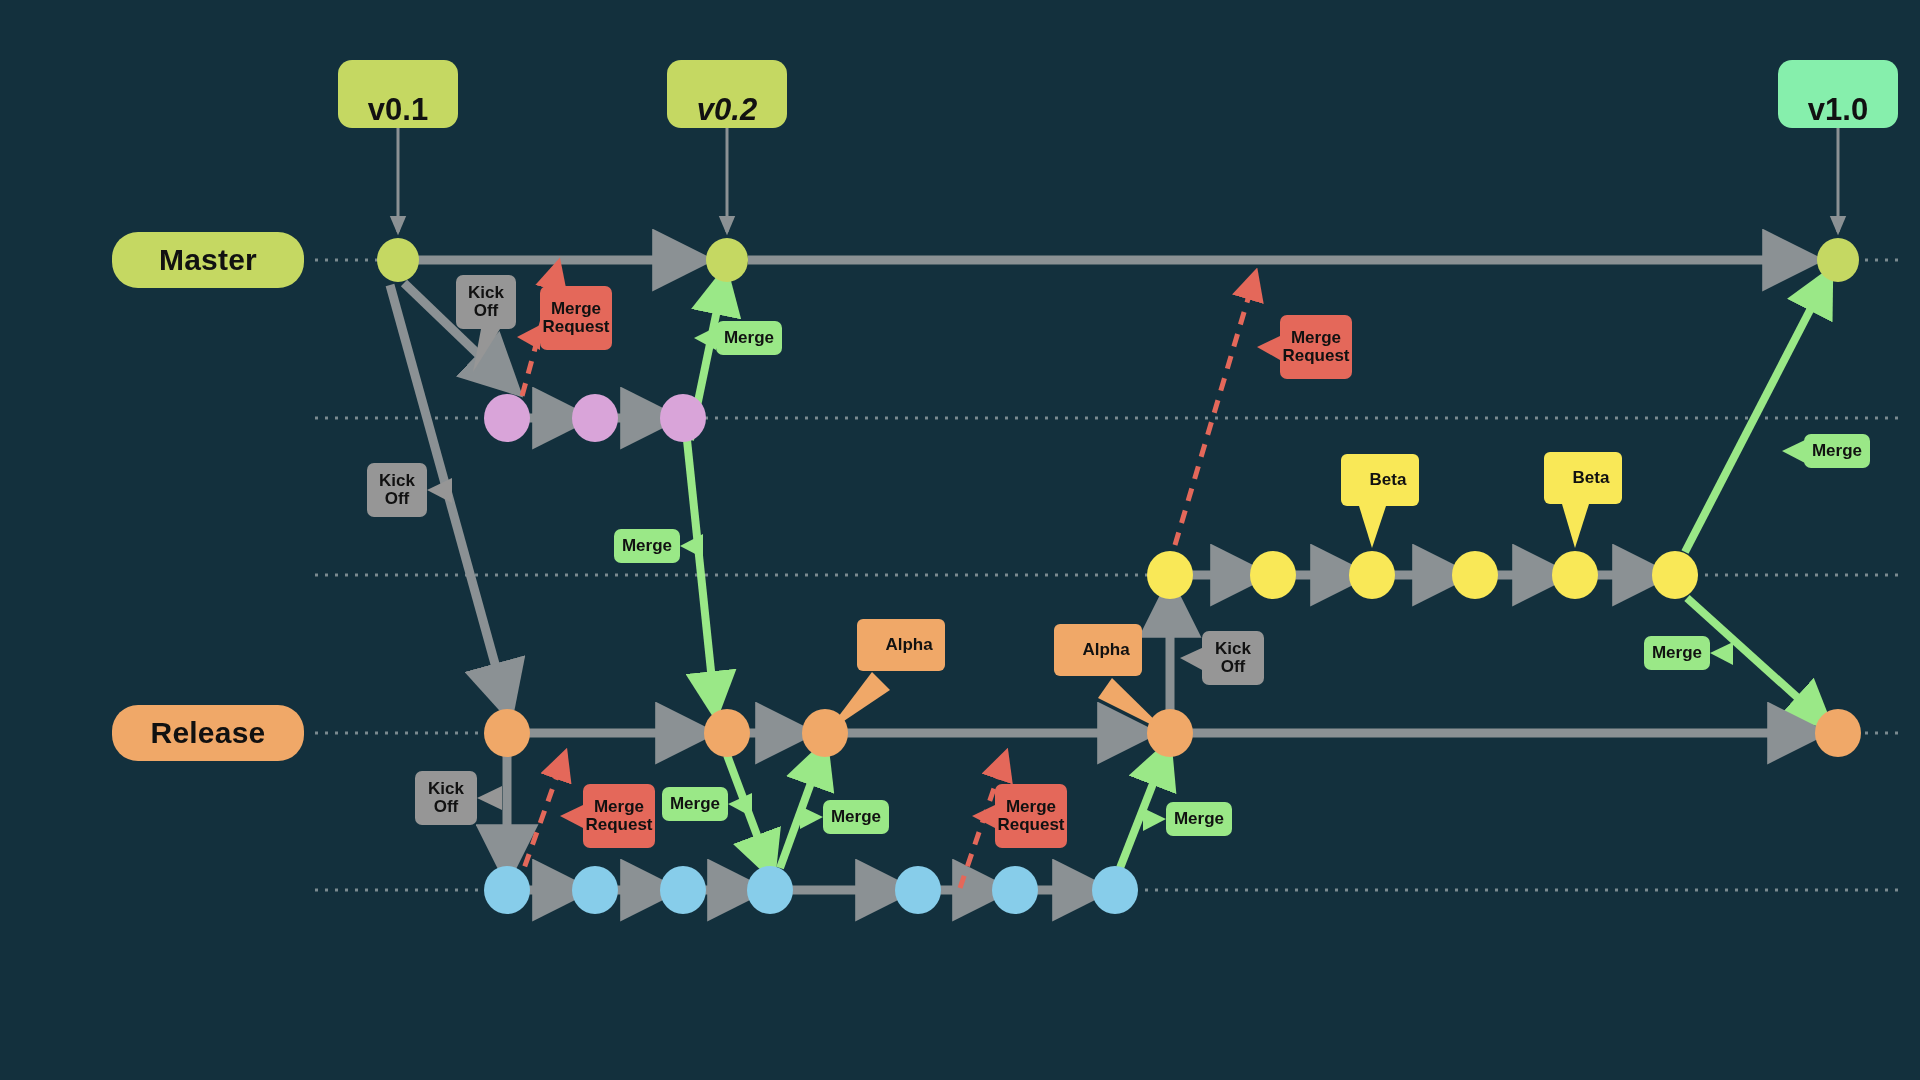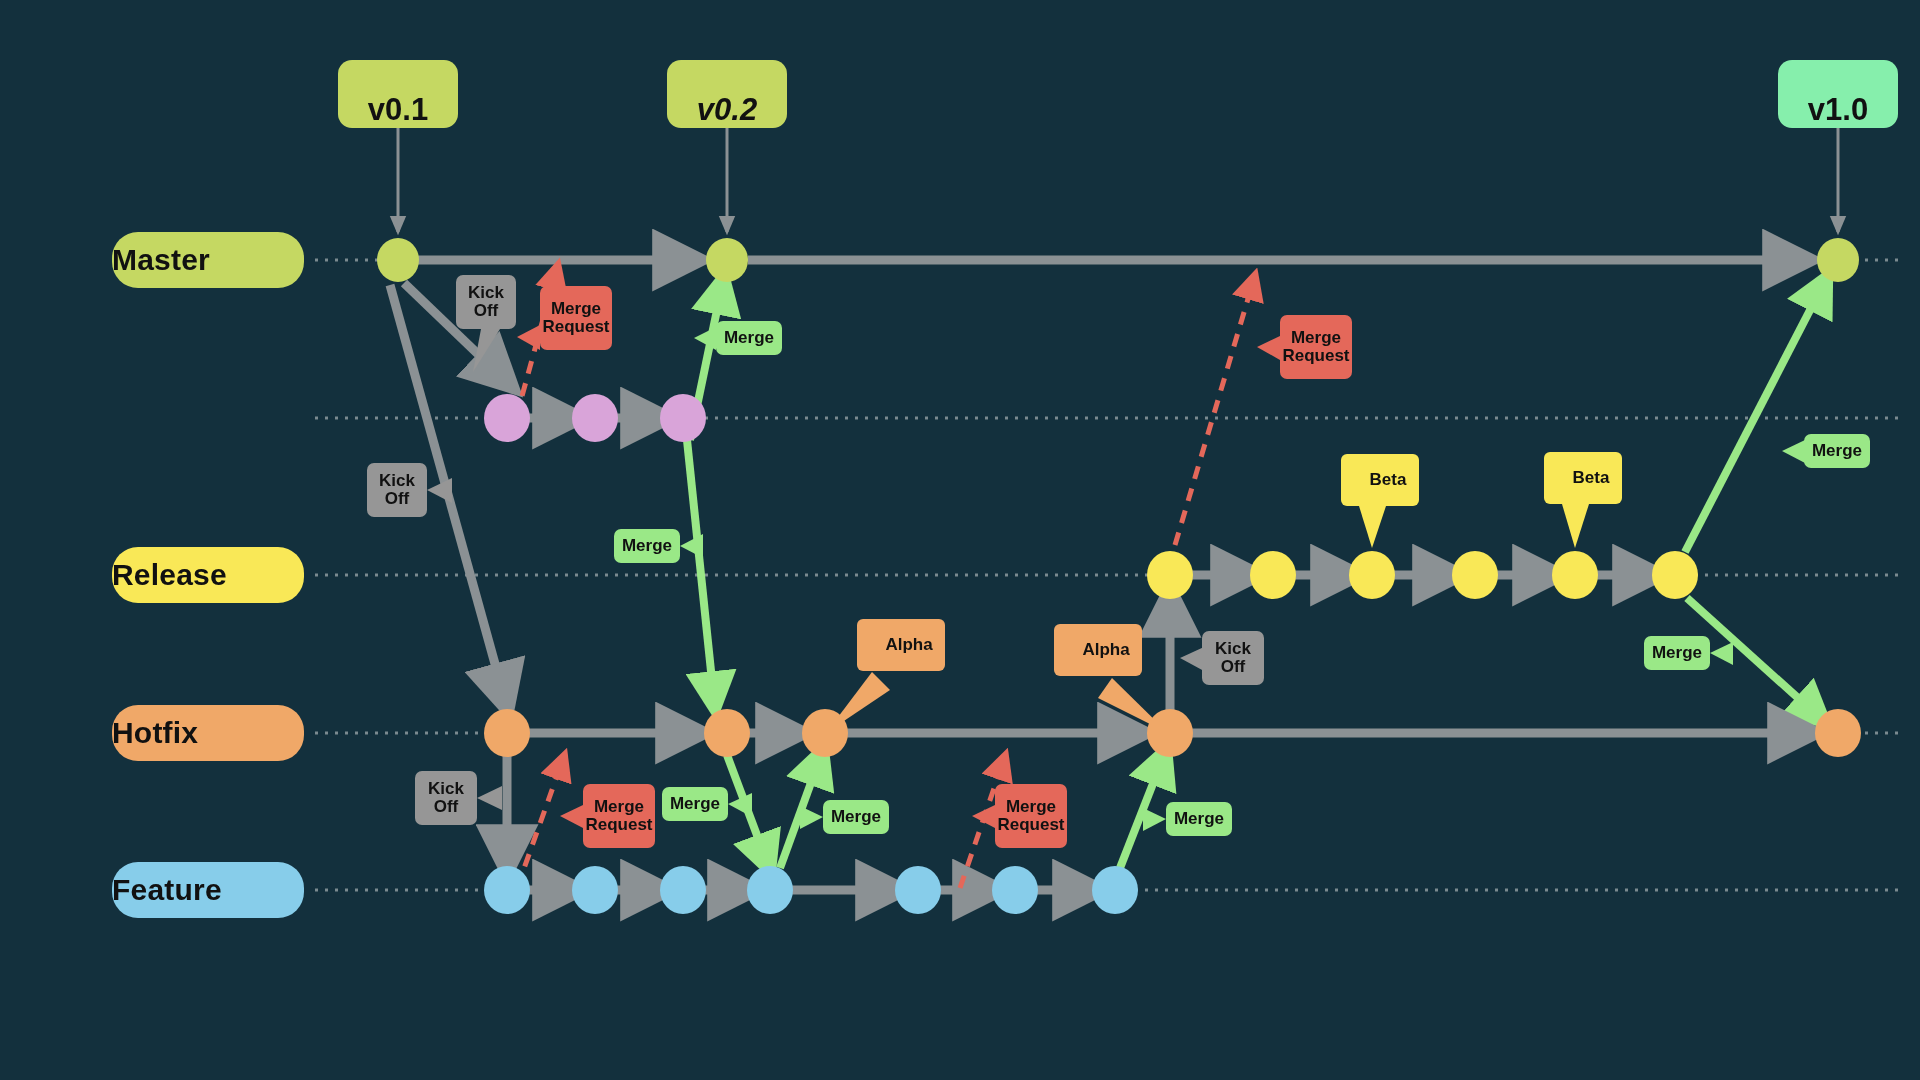--- a/index.html
+++ b/index.html
@@ -1,21 +1,21 @@
 <!DOCTYPE html>
 <html><head>
 <meta charset="utf-8">
 <style>
   html,body{margin:0;padding:0;background:#13303d;}
   body{width:1920px;height:1080px;overflow:hidden;
        font-family:"Liberation Sans","DejaVu Sans",sans-serif;}
   #stage{position:relative;width:1920px;height:1080px;background:#13303d;}
   svg#canvas{position:absolute;left:0;top:0;width:1920px;height:1080px;}
 
-  .lane-label{position:absolute;display:flex;align-items:center;justify-content:flex-start;
+  .lane-label{position:absolute;display:flex;align-items:center;justify-content:center;
     border-radius:26px;font-size:30px;font-weight:700;color:#111;letter-spacing:.2px;}
   .tagbox{position:absolute;display:flex;align-items:flex-end;justify-content:center;
     border-radius:14px;font-size:31px;font-weight:600;color:#111;}
   .callout{position:absolute;display:flex;flex-direction:column;align-items:center;
     justify-content:center;border-radius:7px;font-size:17px;font-weight:600;color:#111;
     line-height:1.08;text-align:center;}
   .callout span{display:block;}
   .cbeta,.calpha{border-radius:6px;padding-left:16px;}
 </style>
 </head>
@@ -189,28 +189,22 @@
         <ellipse cx="770" cy="890" rx="23" ry="24" fill="#87cdea"></ellipse>
         <ellipse cx="918" cy="890" rx="23" ry="24" fill="#87cdea"></ellipse>
         <ellipse cx="1015" cy="890" rx="23" ry="24" fill="#87cdea"></ellipse>
         <ellipse cx="1115" cy="890" rx="23" ry="24" fill="#87cdea"></ellipse>
       </g>
   </svg>
 
   <div class="lane-label" style="left:112px;top:232px;width:192px;height:56px;background:#c5d862;">
     <span>Master</span>
   </div>
-  <div class="lane-label" style="left:112px;top:547px;width:192px;height:56px;background:#f9e857;">
+  <div class="lane-label" style="left:112px;top:705px;width:192px;height:56px;background:#f0a868;">
     <span>Release</span>
-  </div>
-  <div class="lane-label" style="left:112px;top:705px;width:192px;height:56px;background:#f0a868;">
-    <span>Hotfix</span>
-  </div>
-  <div class="lane-label" style="left:112px;top:862px;width:192px;height:56px;background:#87cdea;">
-    <span>Feature</span>
   </div>
 
   <div class="tagbox" style="left:338px;top:60px;width:120px;height:68px;background:#c5d862;">
     <span>v0.1</span>
   </div>
   <div class="tagbox" style="left:667px;top:60px;width:120px;height:68px;background:#c5d862;font-style:italic;">
     <span>v0.2</span>
   </div>
   <div class="tagbox" style="left:1778px;top:60px;width:120px;height:68px;background:#86efac;">
     <span>v1.0</span>

